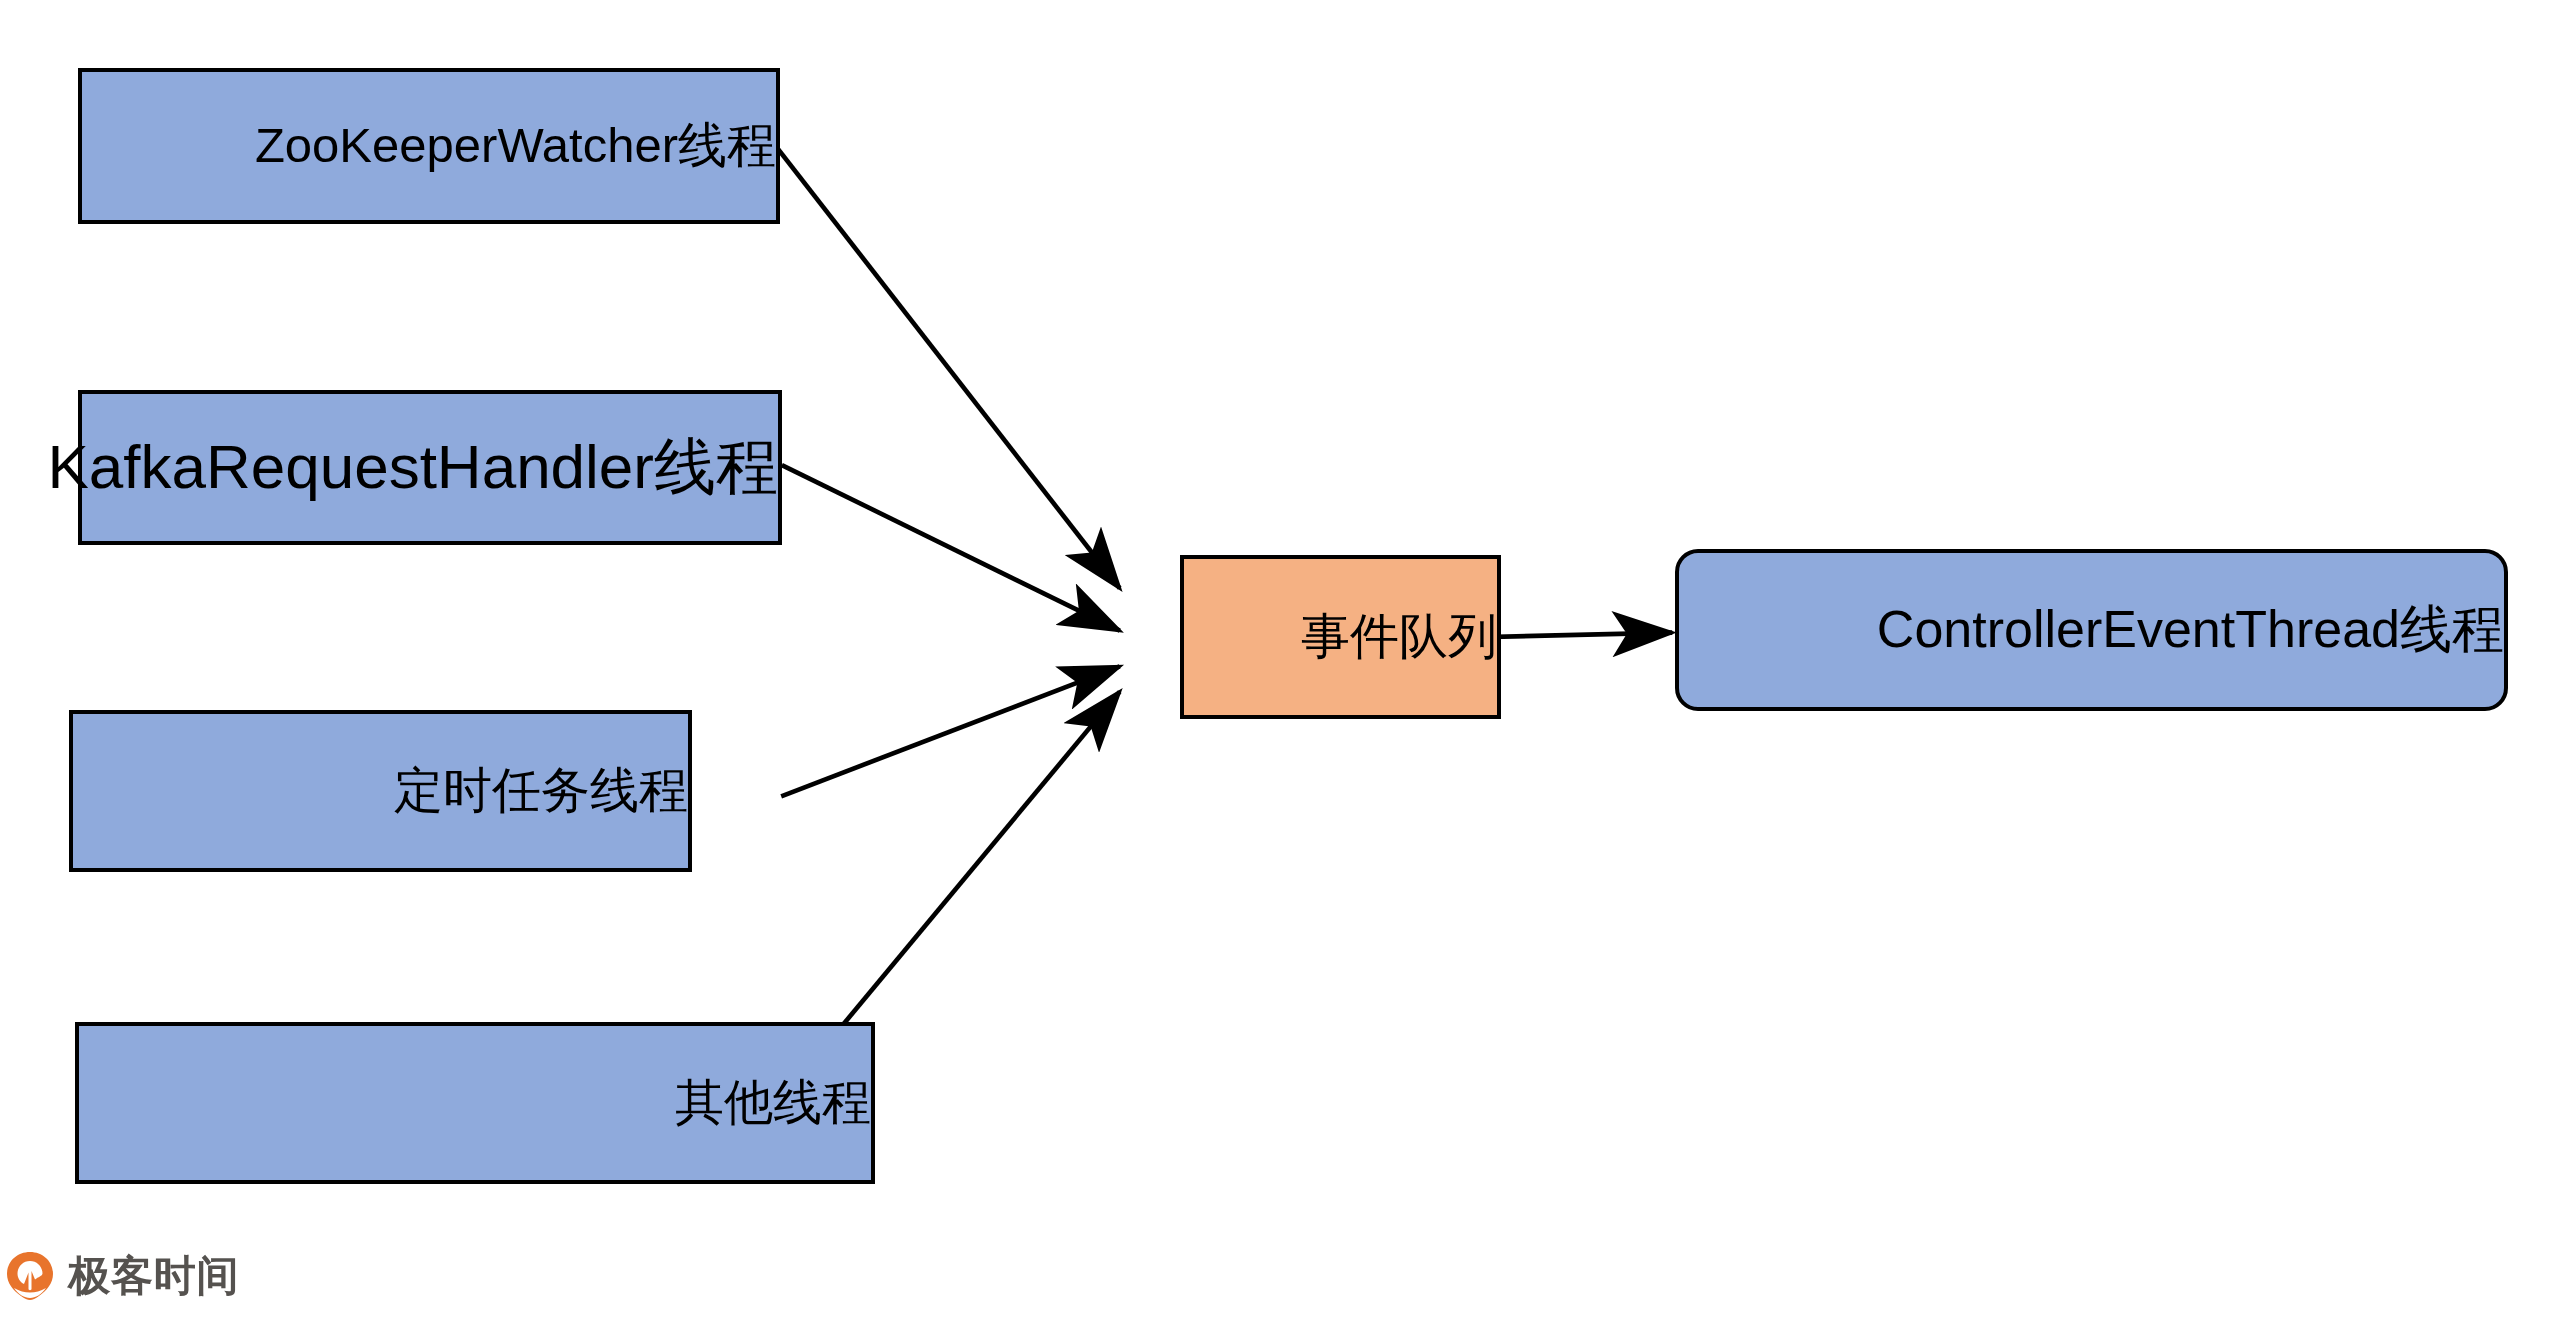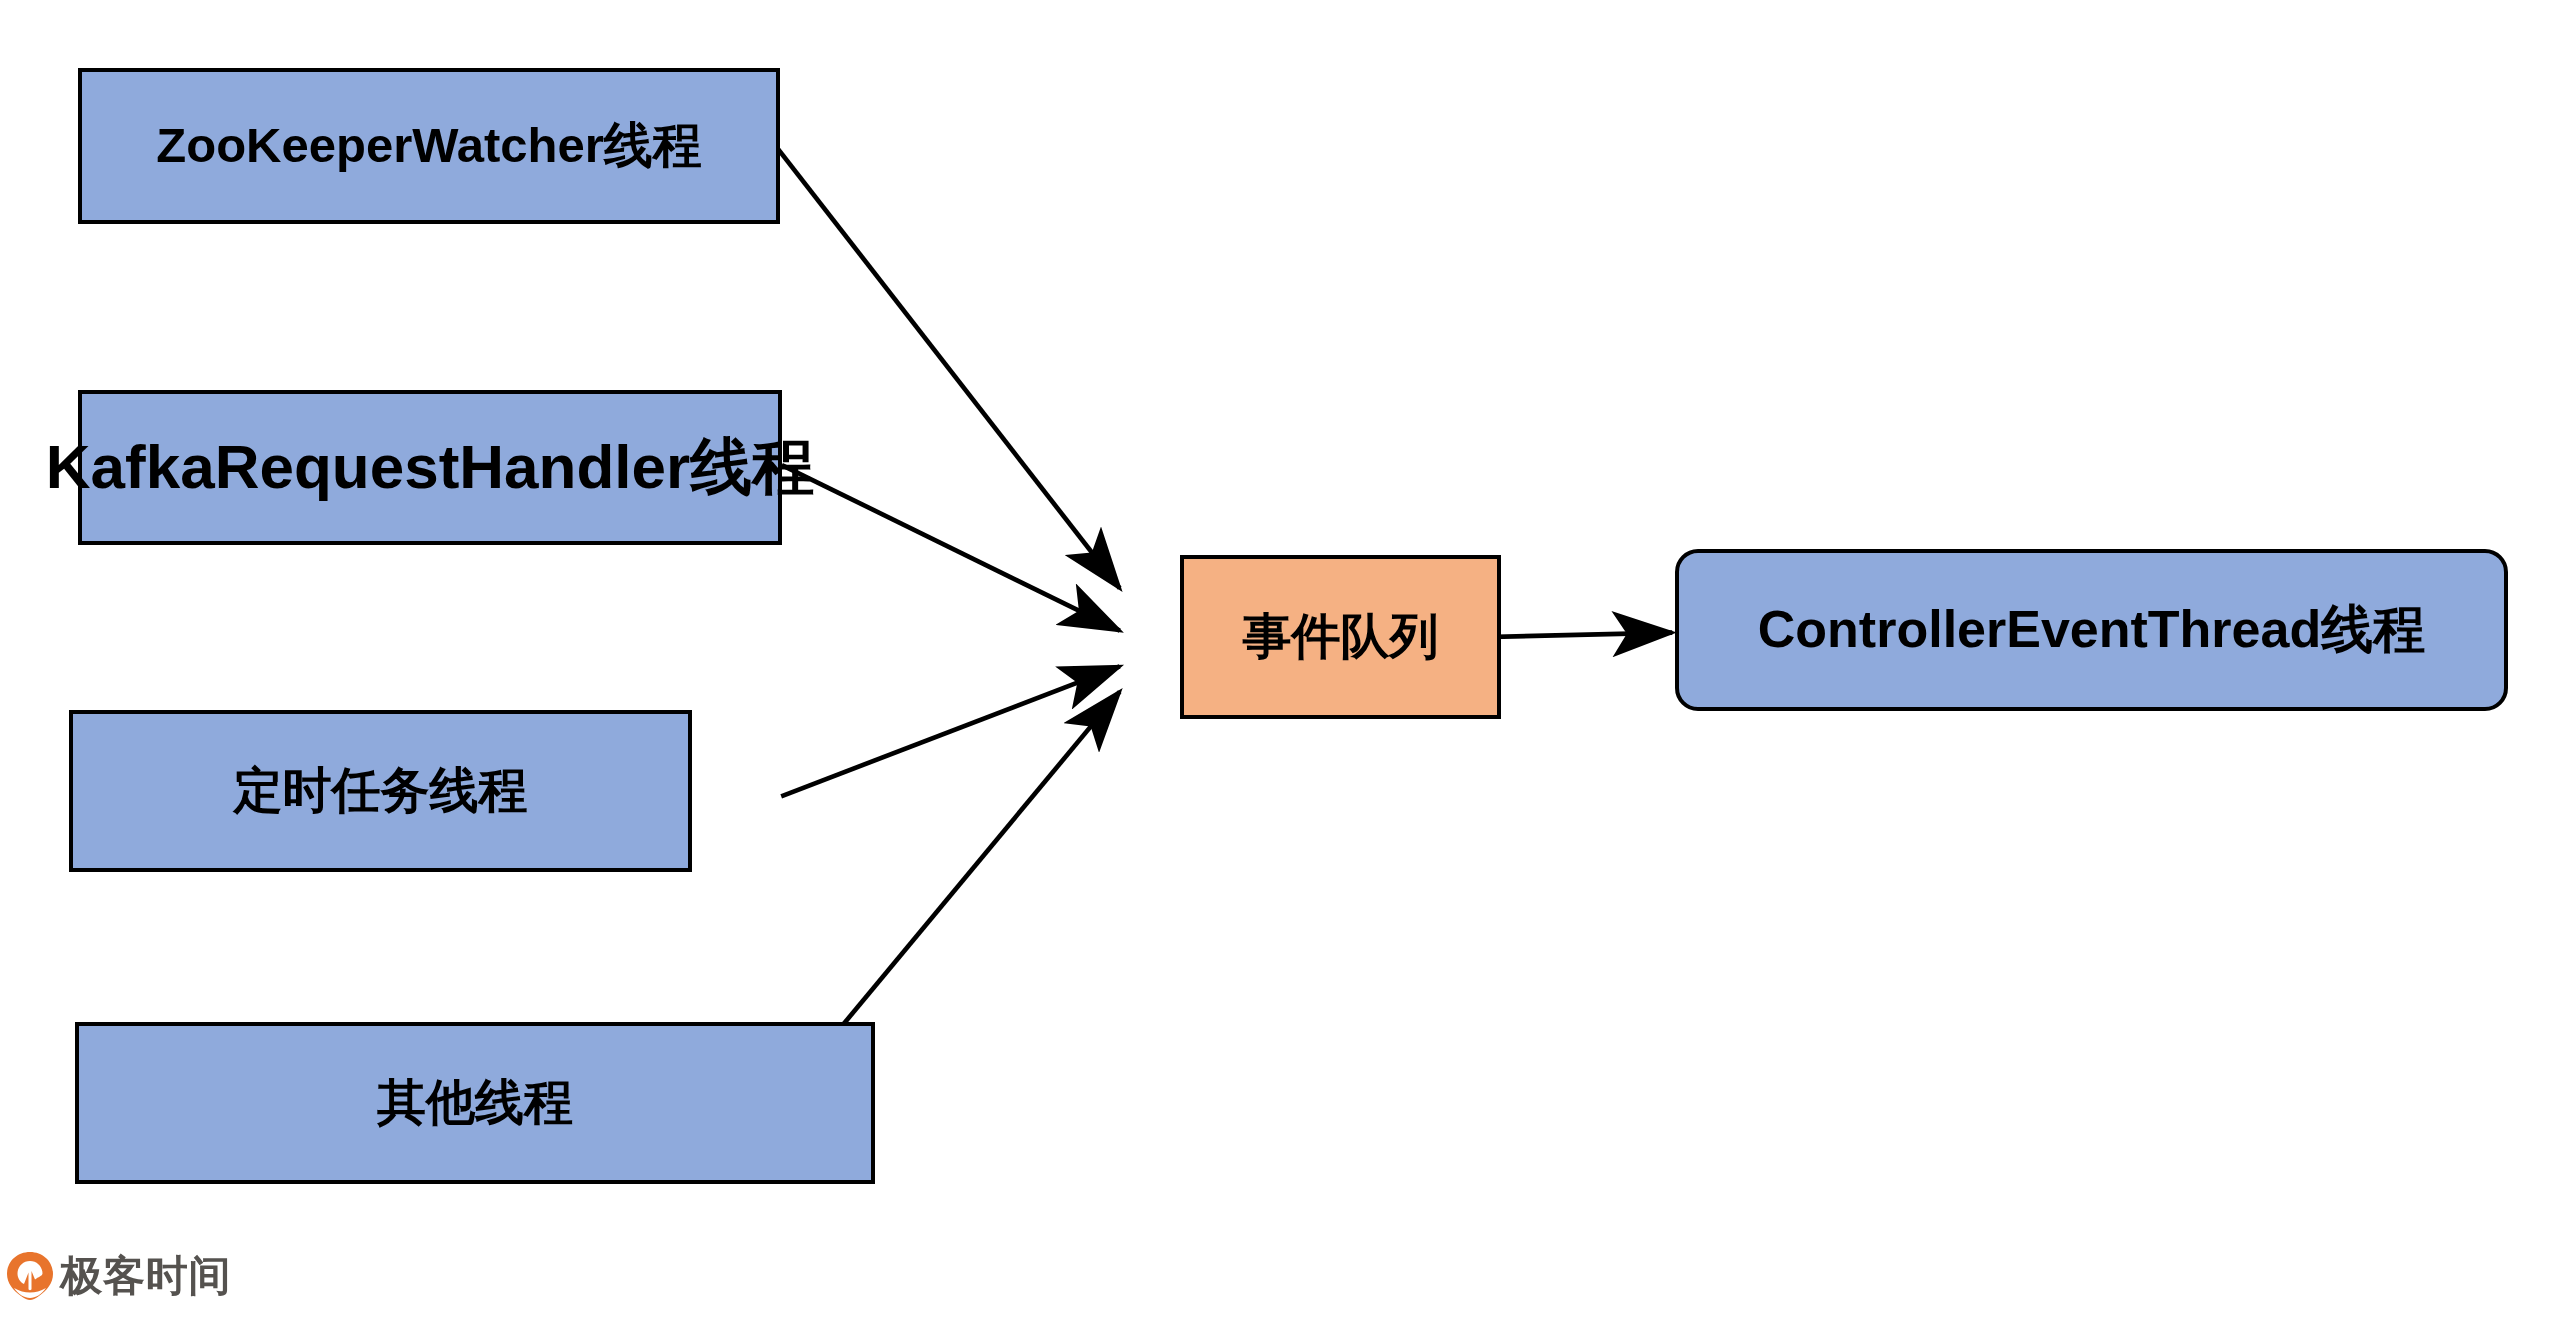--- a/index.html
+++ b/index.html
@@ -16,27 +16,26 @@
     height: 1319px;
     background: #ffffff;
     overflow: hidden;
   }
   .node {
     position: absolute;
     box-sizing: border-box;
     border: 4px solid #000000;
     display: flex;
     align-items: center;
-    justify-content: center;
+    justify-content: flex-end;
     text-align: center;
     color: #000000;
     line-height: 1.1;
     white-space: nowrap;
     z-index: 3;
-    font-weight: bold;
   }
   .node-blue { background: #8FAADC; }
   .node-orange { background: #F5B183; }
 
   
   #node-zookeeper-watcher {
     left: 78px; top: 68px; width: 702px; height: 156px;
     font-size: 49px;
   }
   #node-kafka-request-handler {
@@ -72,21 +71,21 @@
     pointer-events: none;
   }
 
   
   #watermark {
     position: absolute;
     left: 5.3px;
     top: 1248px;
     display: flex;
     align-items: center;
-    gap: 5px;
+    gap: 13px;
     z-index: 4;
   }
   #watermark-logo {
     width: 50px;
     height: 50px;
     flex: 0 0 auto;
   }
   #watermark-text {
     font-size: 42px;
     font-weight: bold;

